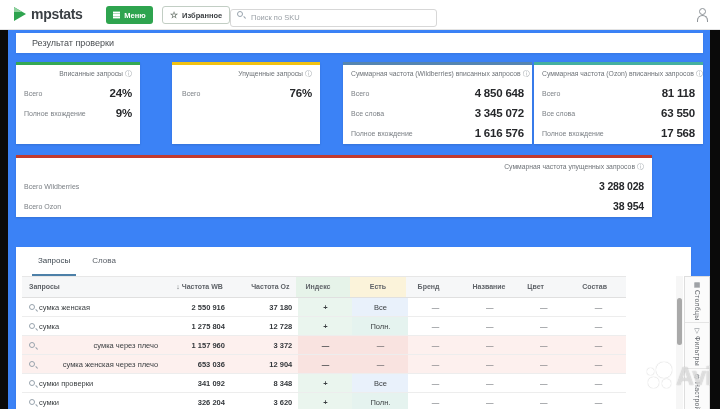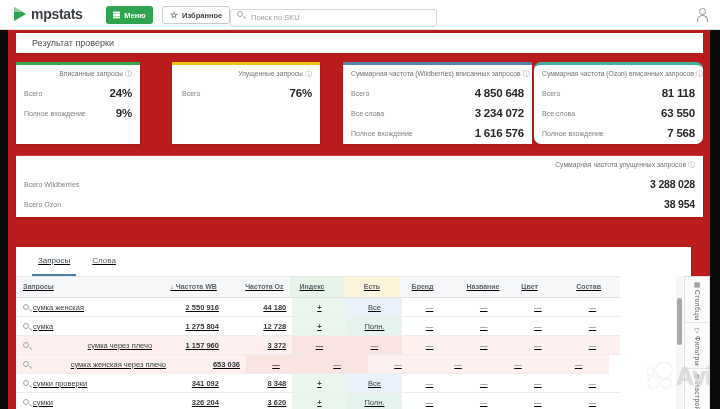--- a/index.html
+++ b/index.html
@@ -33,51 +33,51 @@
   .lens::after { content:""; position:absolute; left:4.6px; top:5.2px; width:3.4px; height:1.2px;
                  background:#98a3ad; transform:rotate(45deg); border-radius:1px; }
   .search-lens { position:absolute; left:7px; top:5px; }
   .person { position:absolute; left:696px; top:8px; width:12px; height:13px; cursor:pointer; }
   .person::before { content:""; position:absolute; left:3px; top:0; width:5px; height:5px;
                     border:1.2px solid #8d9297; border-radius:50%; }
   .person::after { content:""; position:absolute; left:0.5px; top:6.5px; width:9.5px; height:6px;
                    border:1.2px solid #8d9297; border-bottom:none; border-radius:6px 6px 0 0; }
 
   
-  .page { position:absolute; left:8px; top:30px; width:702px; height:379px; background:#b91c1c; overflow:hidden; }
+  .page { position:absolute; left:8px; top:30px; width:702px; height:379px; background:#3b82f6; overflow:hidden; }
   .title-strip { position:absolute; left:8px; top:3px; width:687px; height:20px; background:#fff;
                  box-shadow:0 1px 2px rgba(0,0,0,.08); }
   .title-strip span { font-size:9px; color:#4a4e52; line-height:20px; padding-left:16px; display:block; }
 
   
   .card { position:absolute; top:32px; height:82px; background:#fff; border-top:3px solid #999;
           box-shadow:0 1px 2px rgba(0,0,0,.12); padding:4px 8px 0 8px; }
   .card-title { text-align:right; font-size:6.8px; color:#6e7378; margin-bottom:4px; white-space:nowrap; }
   .info-icon { display:inline-block; font-size:7px; color:#9aa0a6; margin-left:2px; cursor:pointer; }
   .info-icon::after { content:"\24D8"; }
   .crow { display:flex; justify-content:space-between; align-items:center; height:20px; }
   .clabel { font-size:7px; color:#7a7f84; }
   .cvalue { font-size:11.5px; color:#26282b; font-weight:bold; letter-spacing:-0.2px; }
   .card1 { left:8px;  width:124px; }
   .card2 { left:164px; width:148px;padding-left:10px; }
   .card3 { left:323px; width:189px;margin-left:12px; }
   .card4 { left:526px; width:169px; }
-  .wide-card { position:absolute; left:8px; top:125px; width:687px; height:62px; background:#fff;
-               border-top:1px solid #1d4ed8; box-shadow:0 1px 2px rgba(0,0,0,.12); padding:4px 8px 9px 8px; }
+  .wide-card { position:absolute; left:8px; top:125px; width:636px; height:62px; background:#fff;
+               border-top:3px solid #1d4ed8; box-shadow:0 1px 2px rgba(0,0,0,.12); padding:4px 8px 9px 8px; }
   .wide-card .cvalue { font-size:10.5px; }
 
   
   .panel { position:absolute; left:8px; top:217px; width:675px; height:162px; background:#fff;
-           box-shadow:0 1px 2px rgba(0,0,0,.1);text-decoration:underline; }
+           box-shadow:0 1px 2px rgba(0,0,0,.1); }
   .tabs { display:flex; gap:10px; padding:7px 10px 0 16px; height:29px; }
   .tab { font-size:8px; color:#5a6068; padding:2px 6px 6px 6px; cursor:pointer; }
   .tab.active { color:#3d4750; border-bottom:2px solid #4d80a8; }
 
   .tbl { width:667px; font-size:7.5px; color:#3c4043; }
-  .thr, .tr { display:flex; width:604px; }
+  .thr, .tr { display:flex; width:604px;margin-left:6px; }
   .thr { background:#f6f7f8; border-top:1px solid #e7e7e7; border-bottom:1px solid #e0e0e0; }
   .th { height:20px; line-height:20px; font-weight:bold; font-size:7px; color:#5f6368; cursor:pointer; }
   .td { height:19px; line-height:19px; border-bottom:1px solid #ededed; }
   .c-q   { width:150px; padding-left:7px; display:flex; align-items:center; gap:4px; text-align:left; }
   .c-wb  { width:80px; text-align:right; padding-right:6px; }
   .c-oz  { width:74px; text-align:right; padding-right:6px; }
   .c-ix  { width:60px; text-align:center; }
   .c-est { width:62px; text-align:center; }
   .c-d   { width:60px; text-align:center; color:#5f6368; }
   .c-dl  { width:61px; text-align:center; color:#5f6368; }
@@ -165,41 +165,41 @@
     </div>
 
     <div class="card card3" style="border-top-color: rgb(85, 133, 176);">
       <div class="card-title"><span>Суммарная частота (Wildberries) вписанных запросов</span><span class="info-icon"></span></div>
       <div class="crow">
           <span class="clabel">Всего</span>
           <span class="cvalue">4 850 648</span>
         </div>
       <div class="crow">
           <span class="clabel">Все слова</span>
-          <span class="cvalue">3 234 072</span>
+          <span class="cvalue">3 345 072</span>
         </div>
       <div class="crow">
           <span class="clabel">Полное вхождение</span>
           <span class="cvalue">1 616 576</span>
         </div>
     </div>
 
-    <div class="card card4" style="border-top-color: rgb(69, 176, 160); border-radius: 7px;">
+    <div class="card card4" style="border-top-color: rgb(69, 176, 160);">
       <div class="card-title"><span>Суммарная частота (Ozon) вписанных запросов</span><span class="info-icon"></span></div>
       <div class="crow">
           <span class="clabel">Всего</span>
           <span class="cvalue">81 118</span>
         </div>
       <div class="crow">
           <span class="clabel">Все слова</span>
           <span class="cvalue">63 550</span>
         </div>
       <div class="crow">
           <span class="clabel">Полное вхождение</span>
-          <span class="cvalue">7 568</span>
+          <span class="cvalue">17 568</span>
         </div>
     </div>
 
     <div class="wide-card" style="border-top-color: rgb(194, 59, 46);">
       <div class="card-title"><span>Суммарная частота упущенных запросов</span><span class="info-icon"></span></div>
       <div class="crow">
           <span class="clabel">Всего Wildberries</span>
           <span class="cvalue">3 288 028</span>
         </div>
       <div class="crow">
@@ -226,21 +226,21 @@
           <div class="th c-d">Цвет</div>
           <div class="th c-dl">Состав</div>
         </div>
 
         <div class="tr">
           <div class="td c-q">
               <span class="lens row-lens"></span>
               <span>сумка женская</span>
             </div>
           <div class="td c-wb num">2 550 916</div>
-          <div class="td c-oz num">44 180</div>
+          <div class="td c-oz num">37 180</div>
           <div class="td c-ix tag-g">+</div>
           <div class="td c-est tag-b">Все</div>
           <div class="td c-d">—</div>
           <div class="td c-d">—</div>
           <div class="td c-d">—</div>
           <div class="td c-dl">—</div>
         </div>
 
         <div class="tr">
           <div class="td c-q">
@@ -271,20 +271,21 @@
           <div class="td c-d">—</div>
           <div class="td c-dl">—</div>
         </div>
 
         <div class="tr pink">
           <div class="td c-q">
               <span class="lens row-lens"></span>
               <span>сумка женская через плечо</span>
             </div>
           <div class="td c-wb num">653 036</div>
+          <div class="td c-oz num">12 904</div>
           <div class="td c-ix tag-g">—</div>
           <div class="td c-est tag-b">—</div>
           <div class="td c-d">—</div>
           <div class="td c-d">—</div>
           <div class="td c-d">—</div>
           <div class="td c-dl">—</div>
         </div>
 
         <div class="tr">
           <div class="td c-q">

